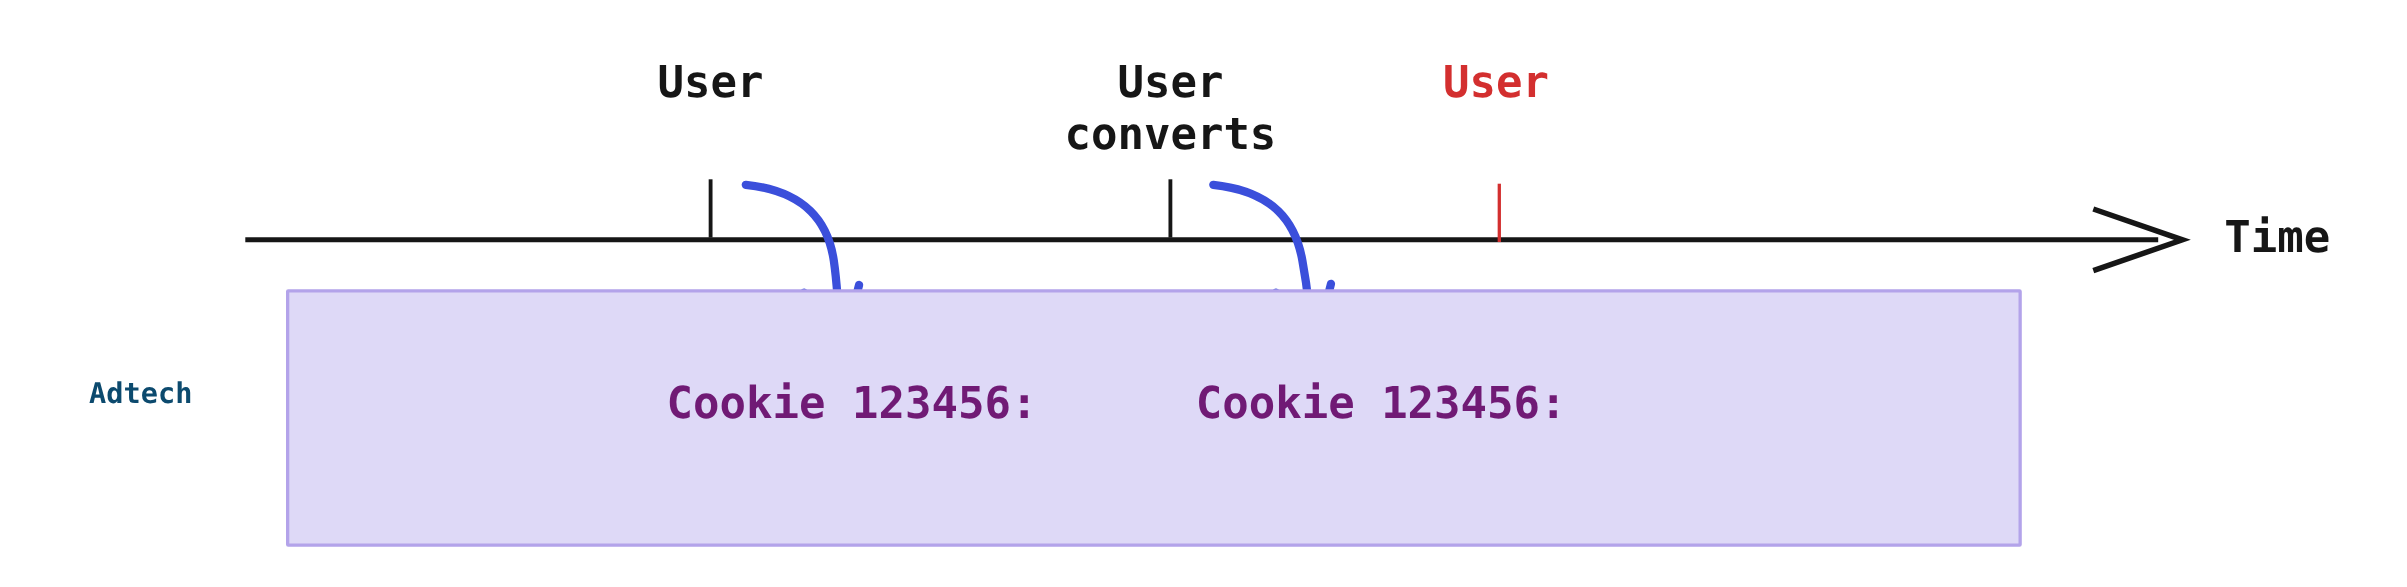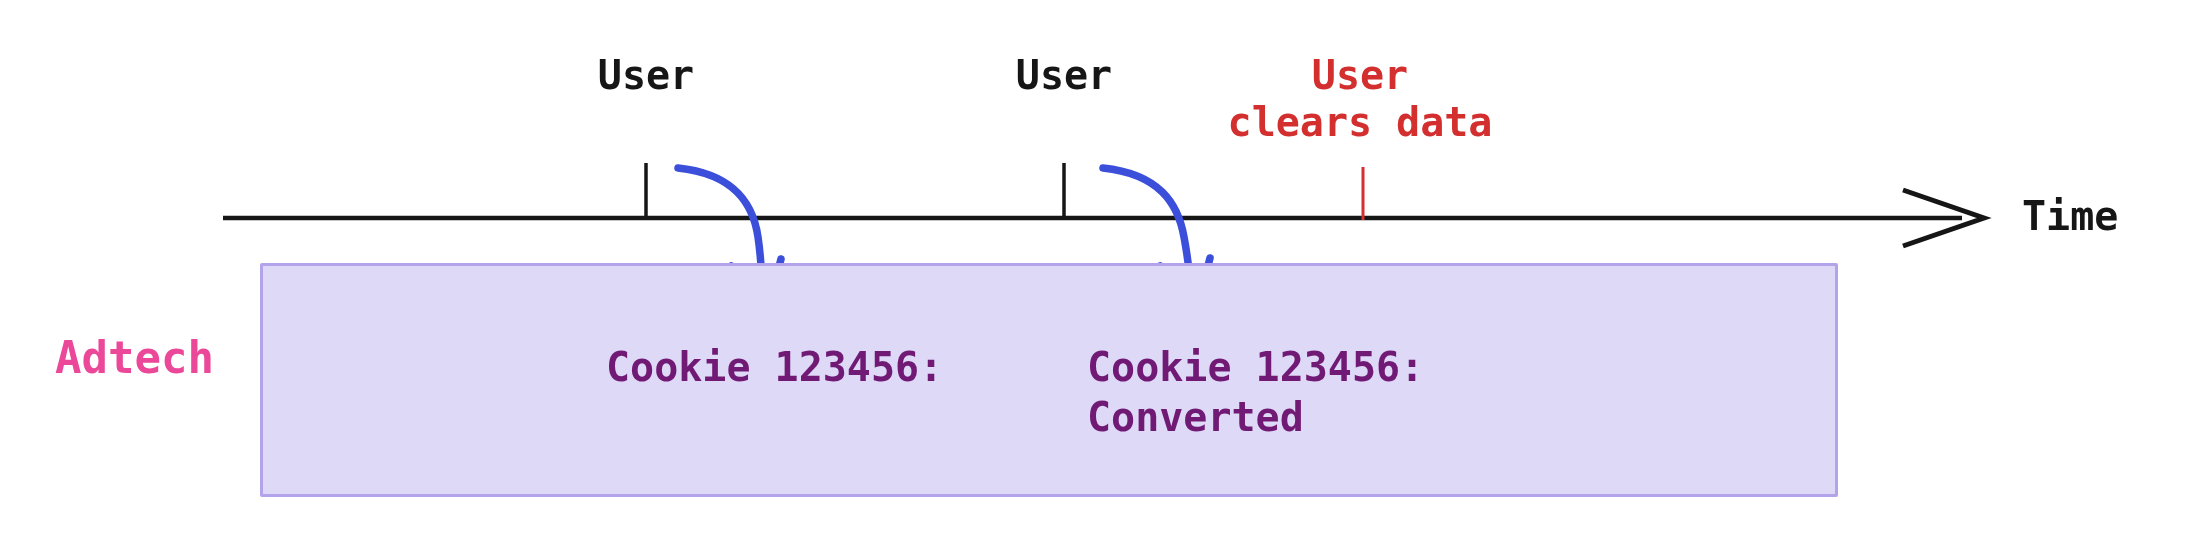--- a/index.html
+++ b/index.html
@@ -43,25 +43,25 @@
     left: 260px;
     top: 263px;
     width: 1572px;
     height: 228px;
     background: #ded9f7;
     border: 3px solid #b3a3ea;
     border-radius: 2px;
   }
   .server-label {
     position: absolute;
-    left: 55px;
+    left: 81px;
     top: 332px;
-    font-size: 44px;
+    font-size: 26px;
     line-height: 52px;
-    color: #ec4899;
+    color: #0c4a6e;
     white-space: nowrap;
   }
   .cookie-record {
     position: absolute;
     top: 342px;
     font-size: 40px;
     line-height: 50px;
     color: #701a75;
     white-space: nowrap;
   }
@@ -90,35 +90,34 @@
   </svg>
 
   <div class="server-box"></div>
 
   <div class="event-label" style="left:646px">
     <div>User</div>
   </div>
 
   <div class="event-label" style="left:1064px">
     <div>User</div>
+    <div>converts</div>
   </div>
 
   <div class="event-label red" style="left:1360px">
     <div>User</div>
-    <div>clears data</div>
   </div>
 
   <div class="time-label">Time</div>
 
   <div class="server-label">
     <div>Adtech</div>
   </div>
 
   <div class="cookie-record first">
     <div>Cookie 123456:</div>
   </div>
 
   <div class="cookie-record second">
     <div>Cookie 123456:</div>
-    <div>Converted</div>
   </div>
 
 </div>
 
 </body></html>

